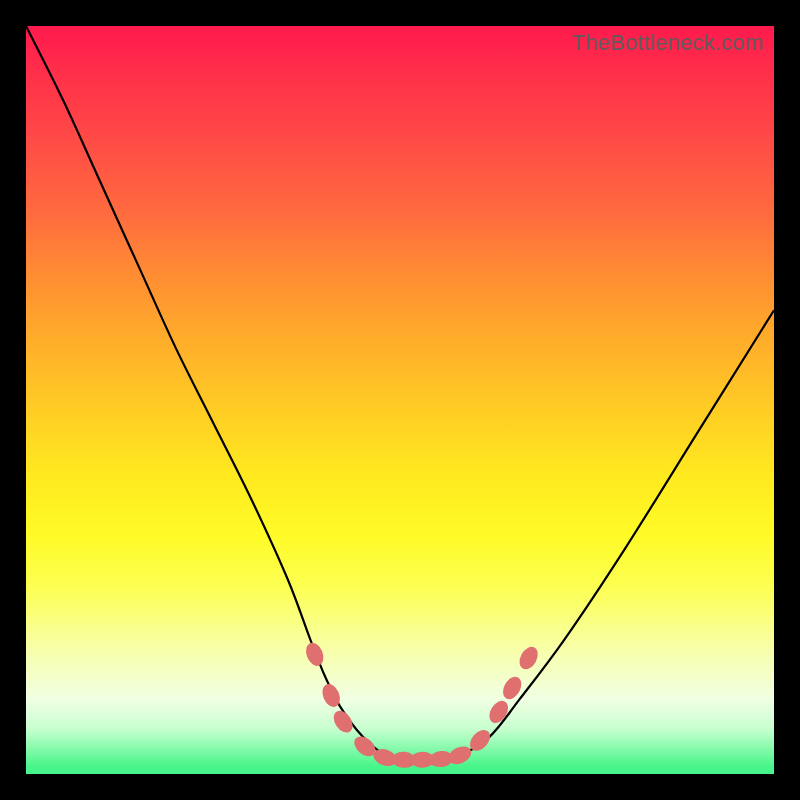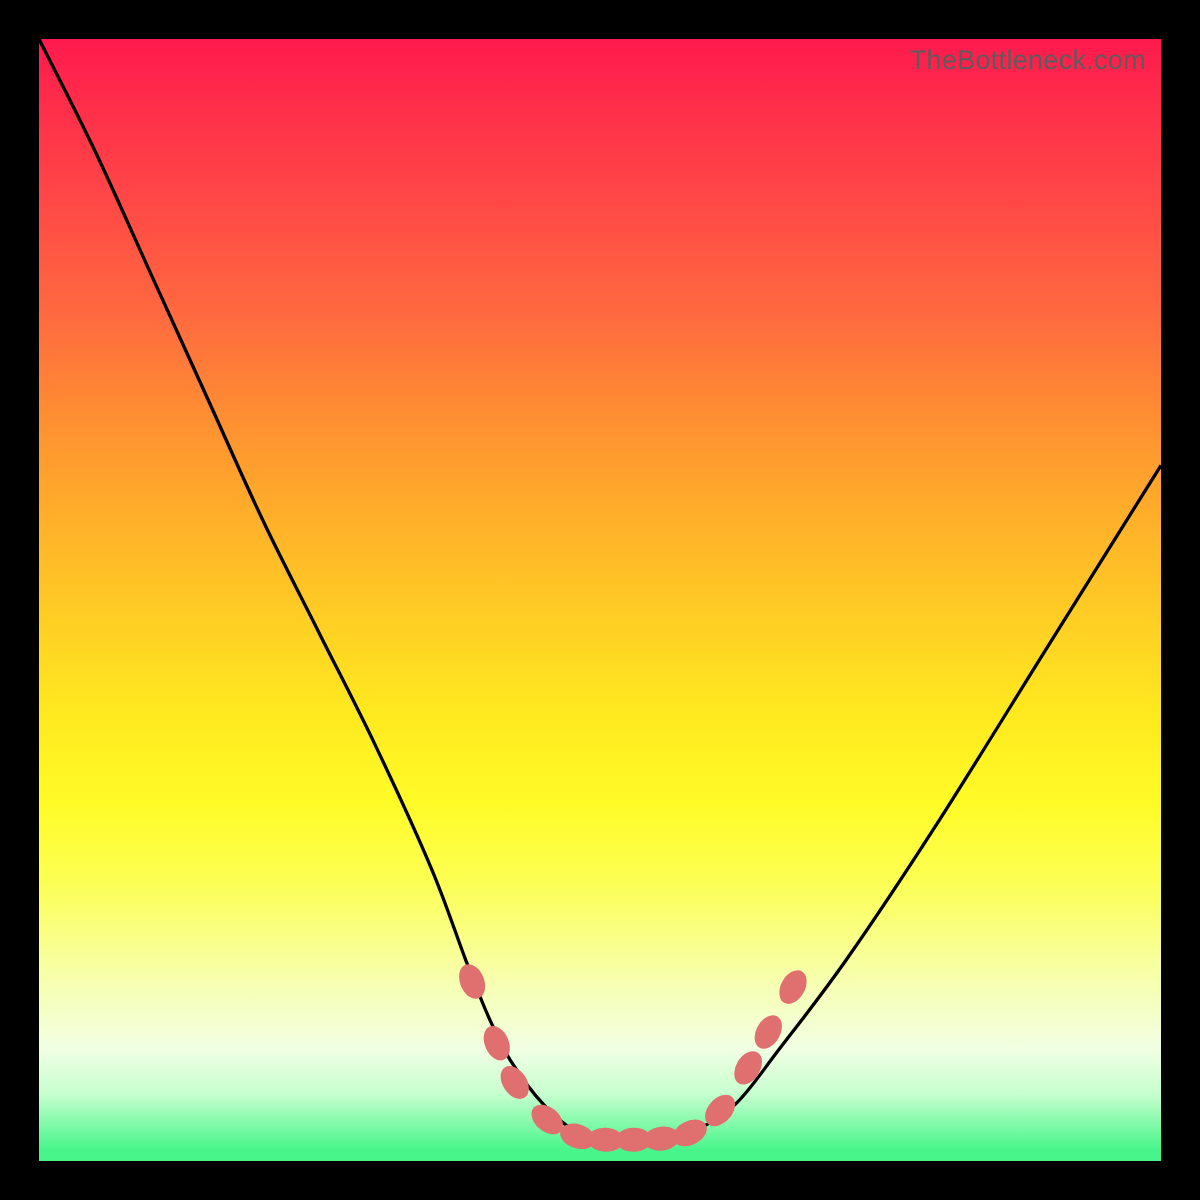--- a/index.html
+++ b/index.html
@@ -33,21 +33,21 @@
       #c7ffcf 94%,
       #48f58a 99%,
       #48f58a 100%
     );
   }
   .watermark {
     position: absolute;
     top: 4px;
     right: 10px;
     color: #5c5c5c;
-    font-size: 18px;
+    font-size: 22px;
     font-weight: 500;
     letter-spacing: 0.2px;
     z-index: 5;
     font-family: Arial, Helvetica, sans-serif;
     margin-left: 24px;
   }
   svg.curve {
     position: absolute;
     left: 0;
     top: 0;

